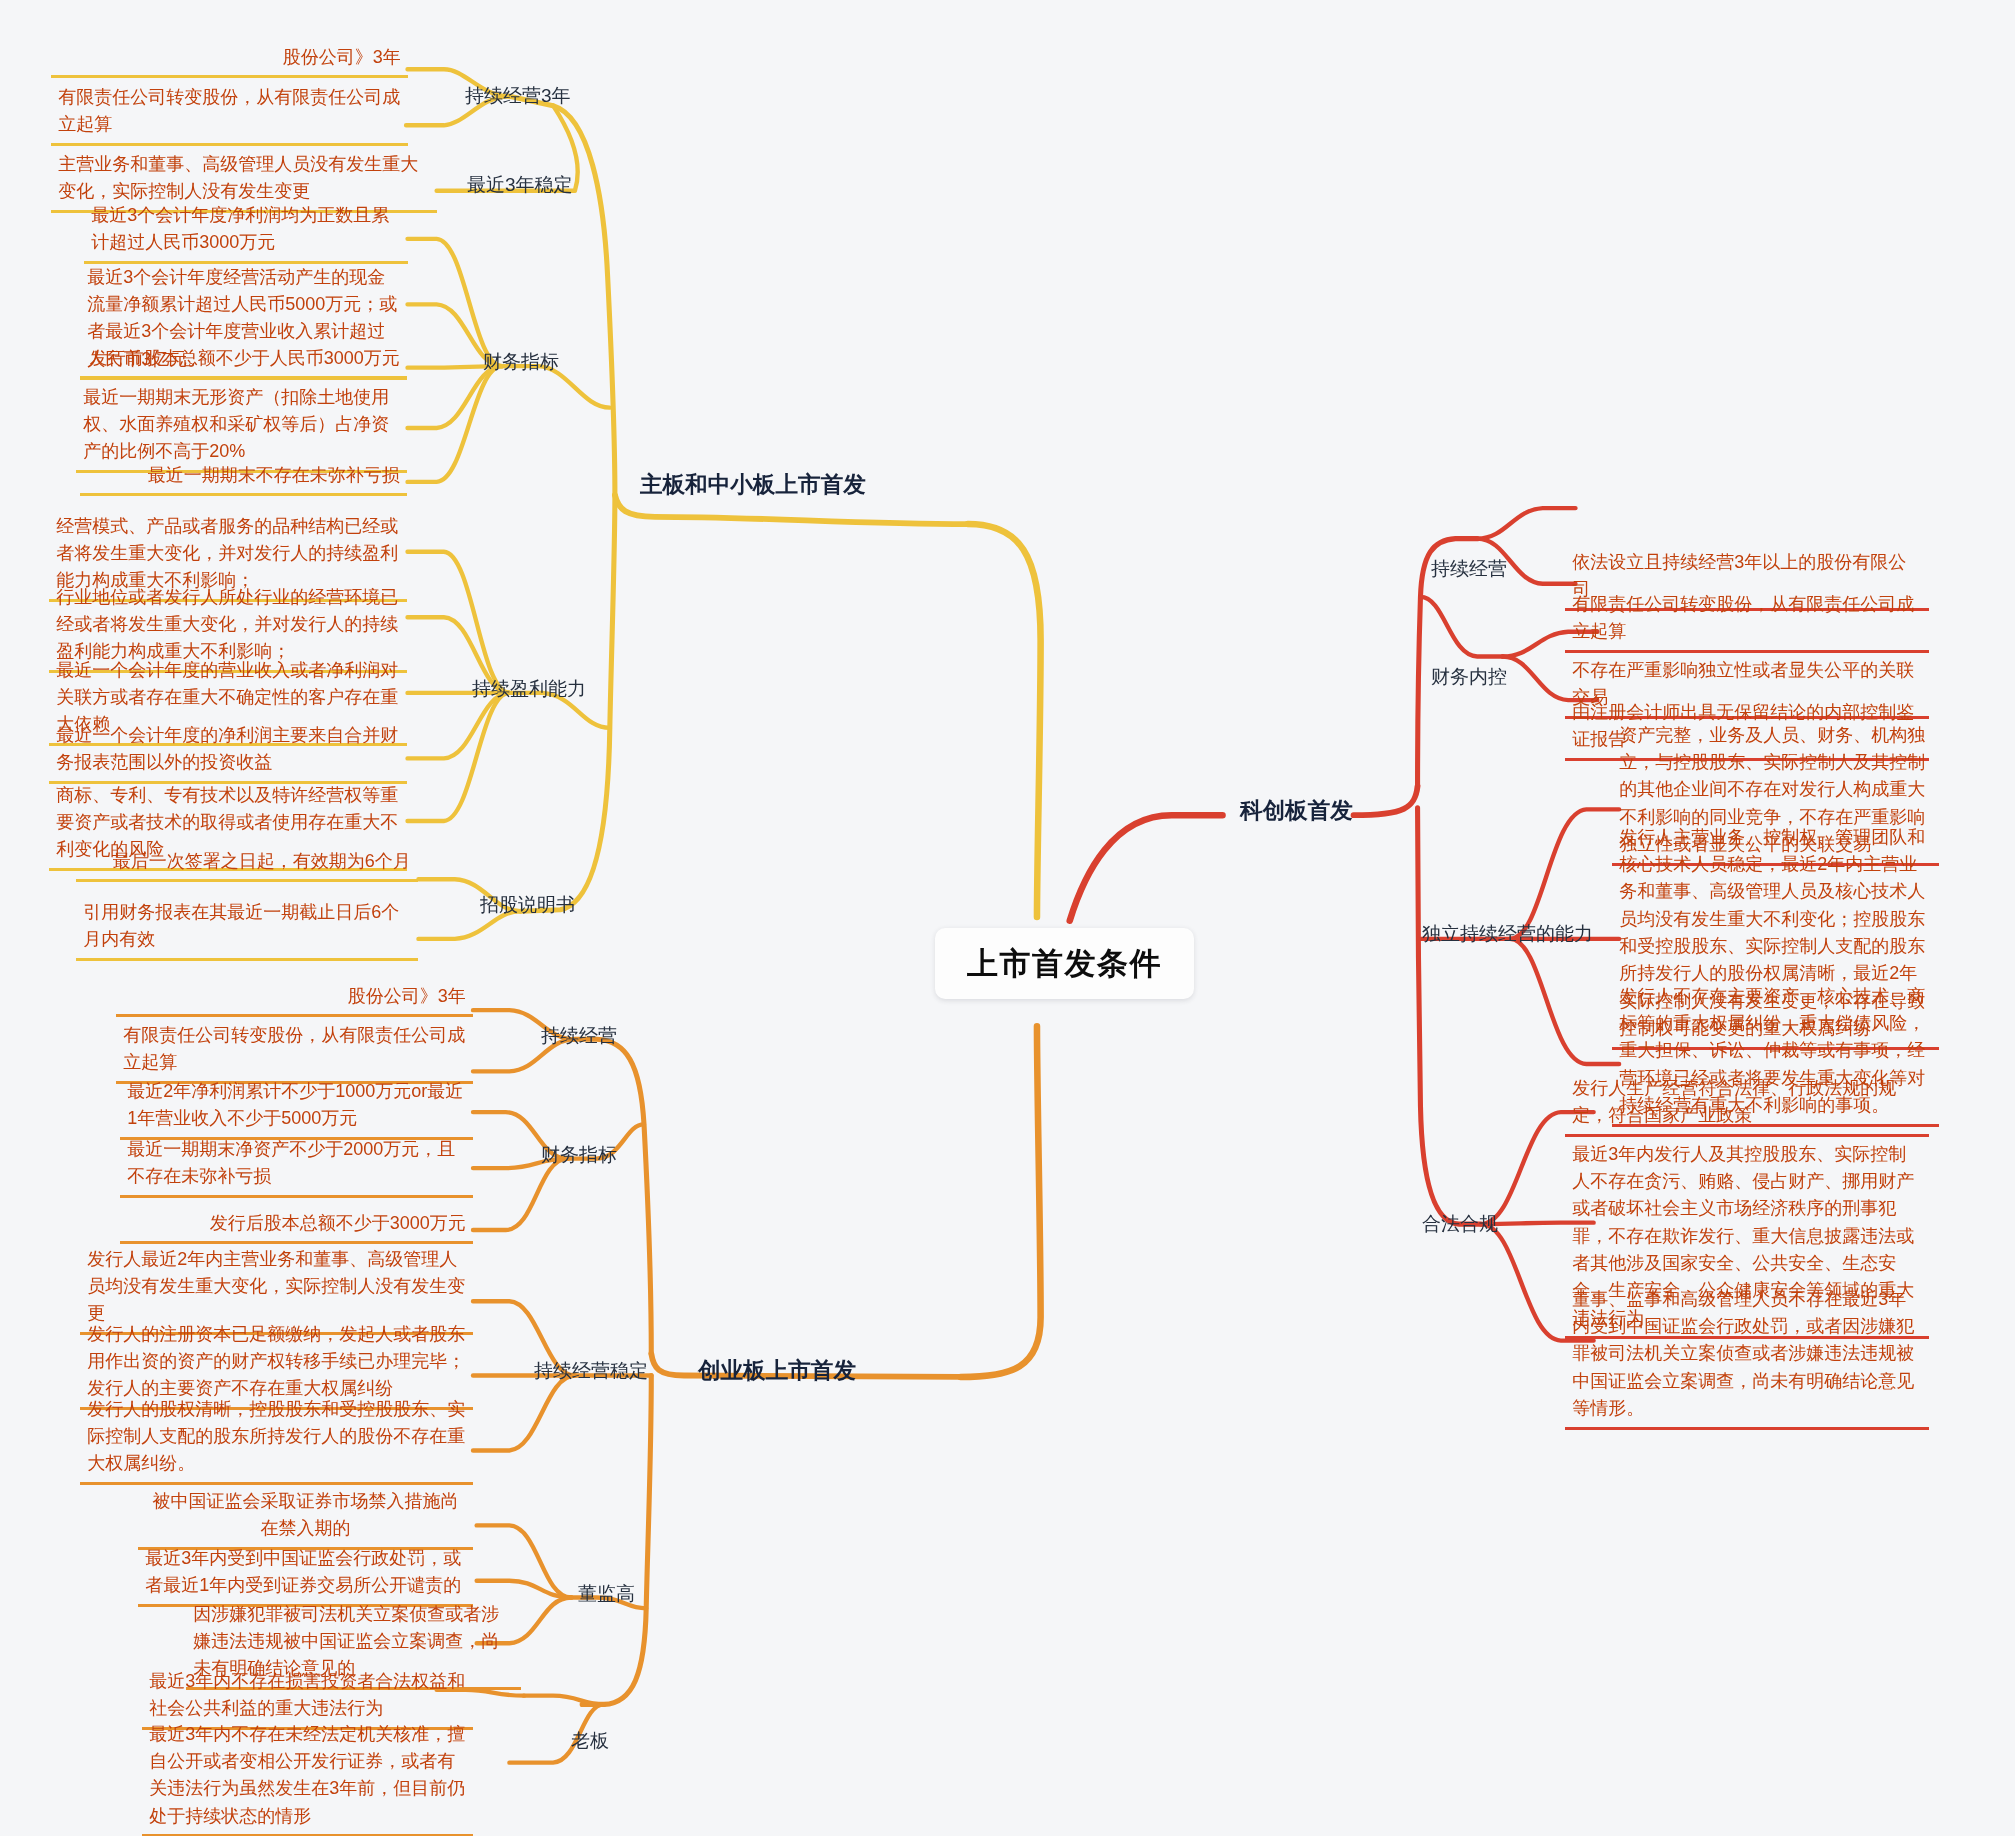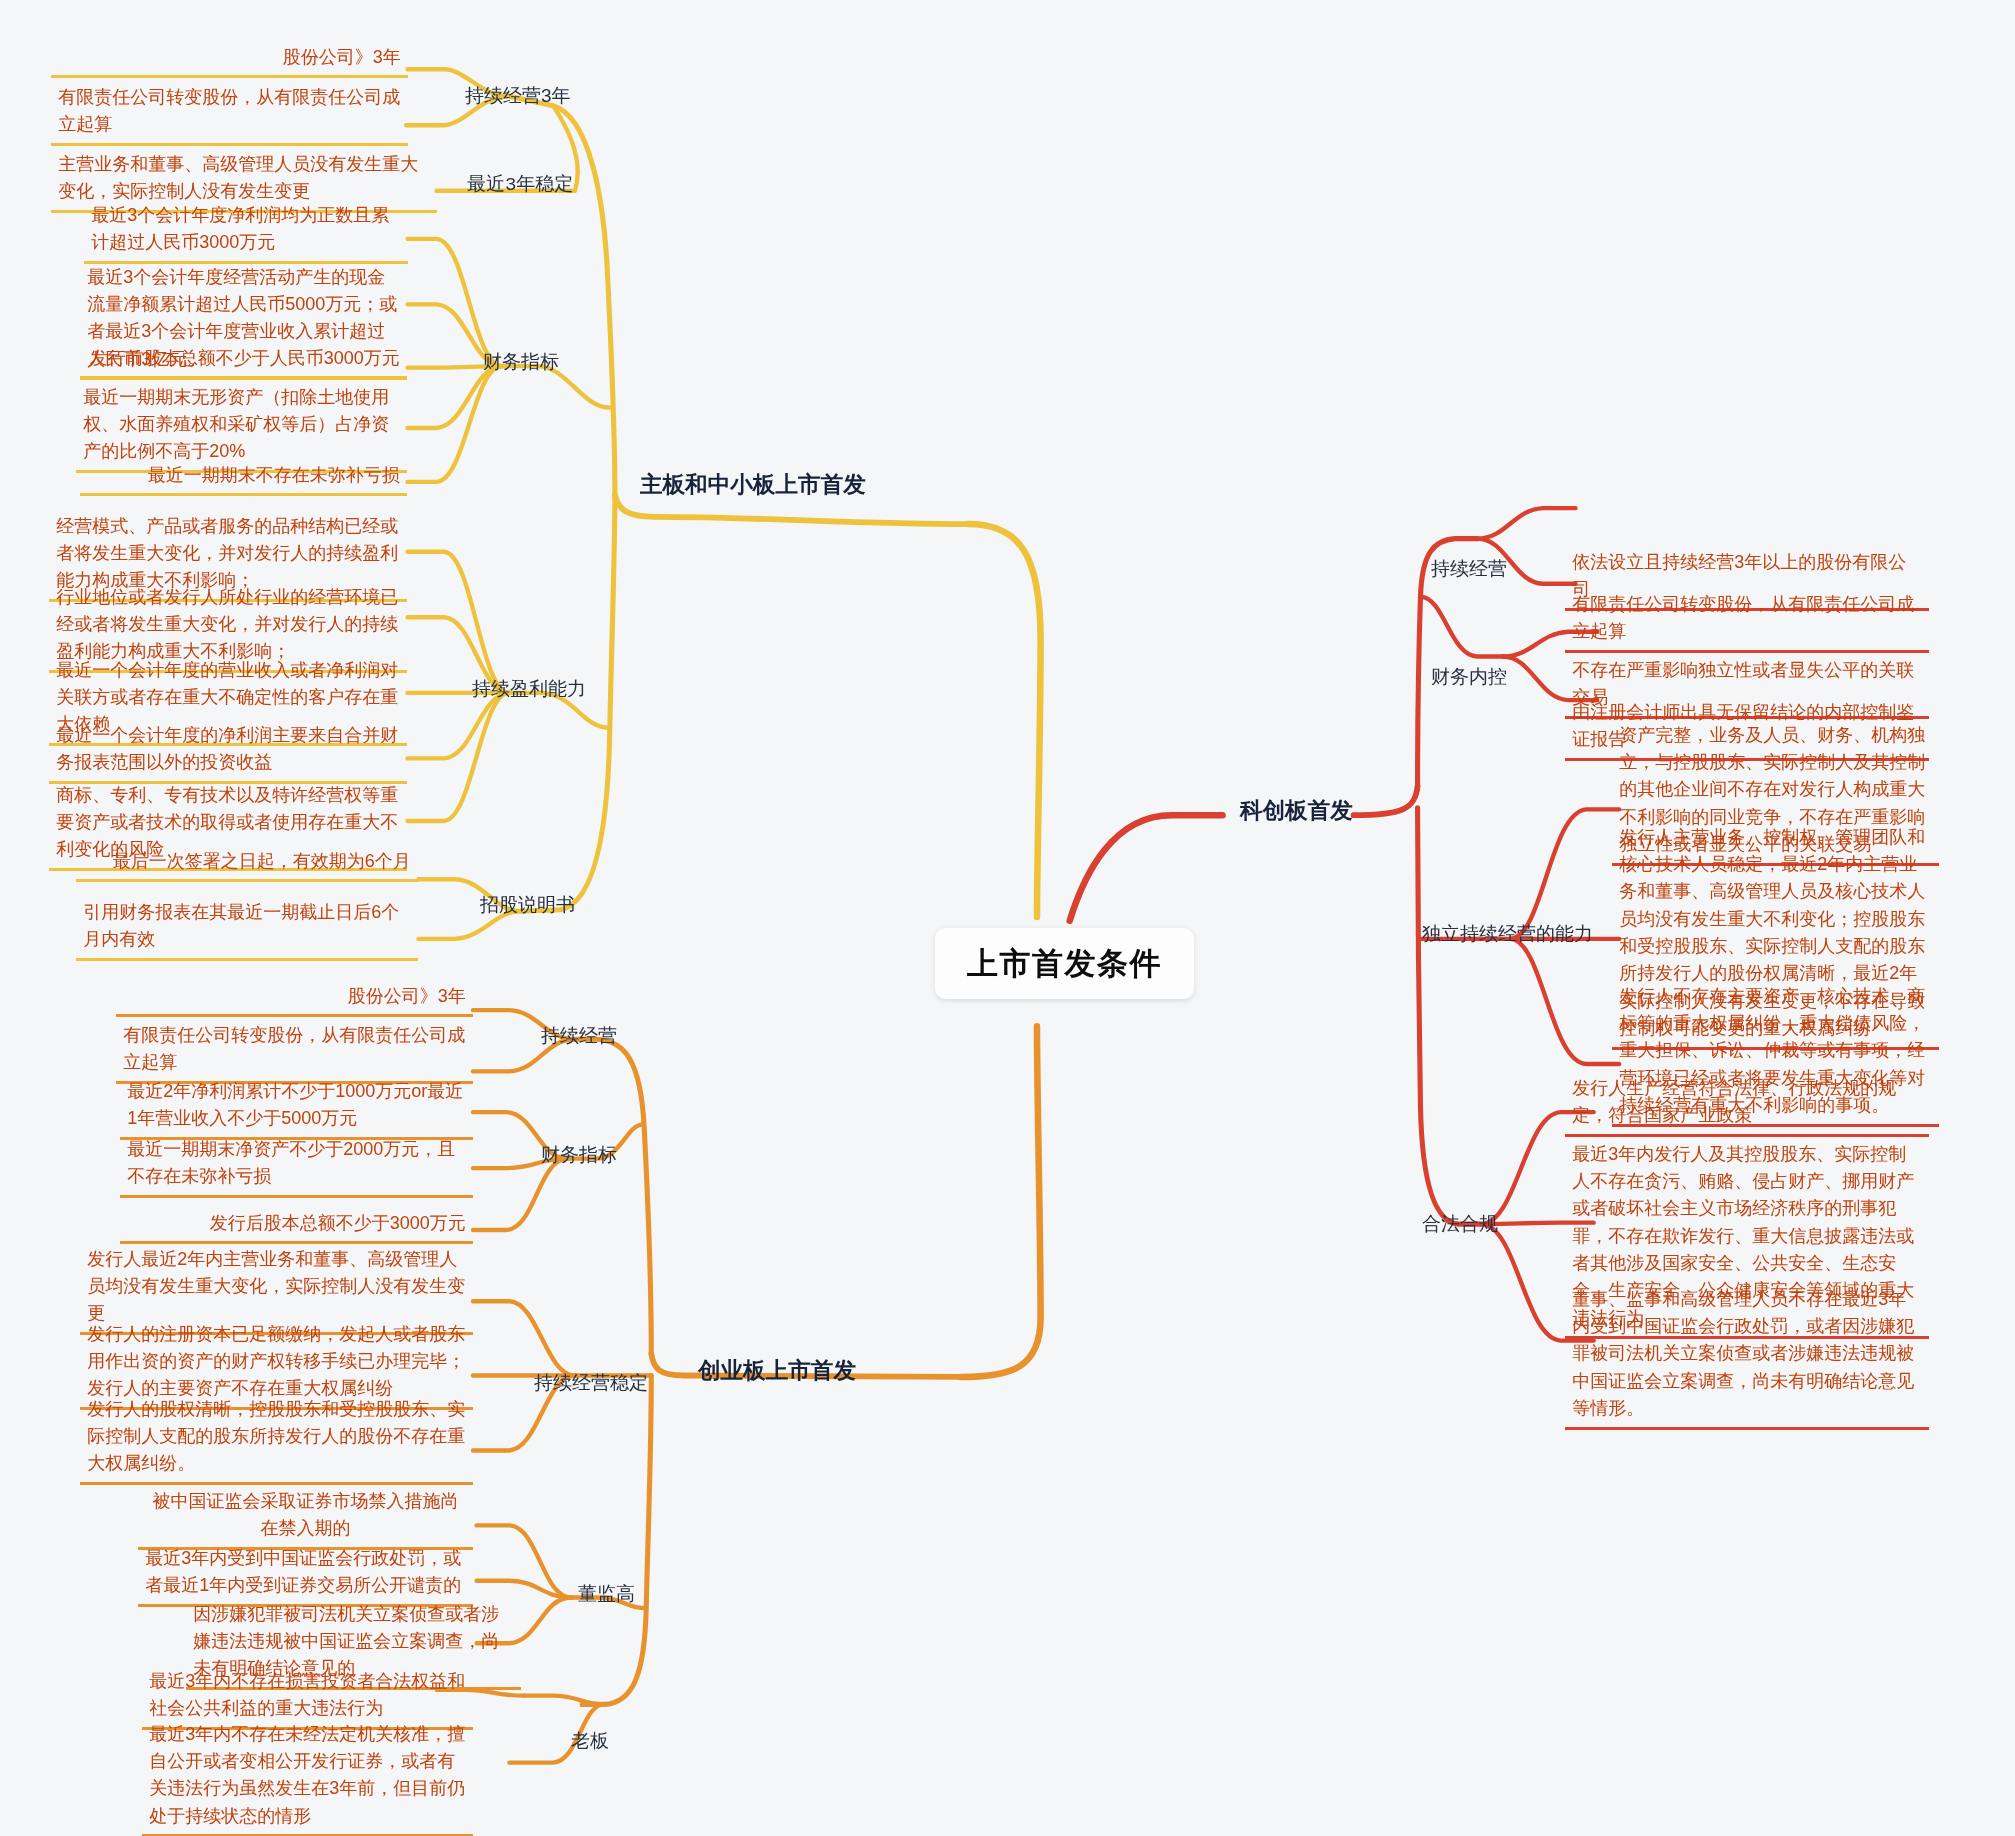--- a/index.html
+++ b/index.html
@@ -159,21 +159,21 @@
   </svg>
 
   <div class="root" style="left:935px; top:928px;">上市首发条件</div>
 
   <div class="node level1" style="left:637px; top:466px;">主板和中小板上市首发</div>
 
   <div class="node branch" style="left:462px; top:80px;">持续经营3年</div>
   <div class="node leaf yellow ta-right" style="left:51px; top:42px; width:357px;">股份公司》3年</div>
   <div class="node leaf yellow" style="left:51px; top:82px; width:357px;">有限责任公司转变股份，从有限责任公司成立起算</div>
 
-  <div class="node branch" style="left:464px; top:169px;font-family:Liberation Mono, monospace;">最近3年稳定</div>
+  <div class="node branch" style="left:464px; top:169px;">最近3年稳定</div>
   <div class="node leaf yellow" style="left:51px; top:149px; width:386px;">主营业务和董事、高级管理人员没有发生重大变化，实际控制人没有发生变更</div>
 
   <div class="node branch" style="left:480px; top:346px;">财务指标</div>
   <div class="node leaf yellow" style="left:84px; top:200px; width:324px;">最近3个会计年度净利润均为正数且累计超过人民币3000万元</div>
   <div class="node leaf yellow" style="left:80px; top:262px; width:327px;">最近3个会计年度经营活动产生的现金流量净额累计超过人民币5000万元；或者最近3个会计年度营业收入累计超过人民币3亿元。</div>
   <div class="node leaf yellow ta-right" style="left:80px; top:343px; width:327px;">发行前股本总额不少于人民币3000万元</div>
   <div class="node leaf yellow" style="left:76px; top:382px; width:331px;">最近一期期末无形资产（扣除土地使用权、水面养殖权和采矿权等后）占净资产的比例不高于20%</div>
   <div class="node leaf yellow ta-right" style="left:80px; top:460px; width:327px;">最近一期期末不存在未弥补亏损</div>
 
   <div class="node branch" style="left:469px; top:673px;">持续盈利能力</div>
@@ -191,21 +191,21 @@
 
   <div class="node branch" style="left:538px; top:1020px;">持续经营</div>
   <div class="node leaf orange ta-right" style="left:116px; top:981px; width:357px;">股份公司》3年</div>
   <div class="node leaf orange" style="left:116px; top:1020px; width:357px;">有限责任公司转变股份，从有限责任公司成立起算</div>
 
   <div class="node branch" style="left:538px; top:1139px;">财务指标</div>
   <div class="node leaf orange" style="left:120px; top:1076px; width:353px;">最近2年净利润累计不少于1000万元or最近1年营业收入不少于5000万元</div>
   <div class="node leaf orange" style="left:120px; top:1134px; width:353px;">最近一期期末净资产不少于2000万元，且不存在未弥补亏损</div>
   <div class="node leaf orange ta-right" style="left:120px; top:1208px; width:353px;">发行后股本总额不少于3000万元</div>
 
-  <div class="node branch" style="left:531px; top:1355px;margin-top:12px;">持续经营稳定</div>
+  <div class="node branch" style="left:531px; top:1355px;">持续经营稳定</div>
   <div class="node leaf orange" style="left:80px; top:1244px; width:393px;">发行人最近2年内主营业务和董事、高级管理人员均没有发生重大变化，实际控制人没有发生变更</div>
   <div class="node leaf orange" style="left:80px; top:1319px; width:393px;">发行人的注册资本已足额缴纳，发起人或者股东用作出资的资产的财产权转移手续已办理完毕；发行人的主要资产不存在重大权属纠纷</div>
   <div class="node leaf orange" style="left:80px; top:1394px; width:393px;">发行人的股权清晰，控股股东和受控股股东、实际控制人支配的股东所持发行人的股份不存在重大权属纠纷。</div>
 
   <div class="node branch" style="left:575px; top:1578px;">董监高</div>
   <div class="node leaf orange" style="left:138px; top:1486px; width:335px;text-align:center;">被中国证监会采取证券市场禁入措施尚在禁入期的</div>
   <div class="node leaf orange" style="left:138px; top:1543px; width:335px;">最近3年内受到中国证监会行政处罚，或者最近1年内受到证券交易所公开谴责的</div>
   <div class="node leaf orange" style="left:138px; top:1599px; width:335px;margin-left:48px;">因涉嫌犯罪被司法机关立案侦查或者涉嫌违法违规被中国证监会立案调查，尚未有明确结论意见的</div>
 
   <div class="node branch" style="left:568px; top:1725px;">老板</div>

